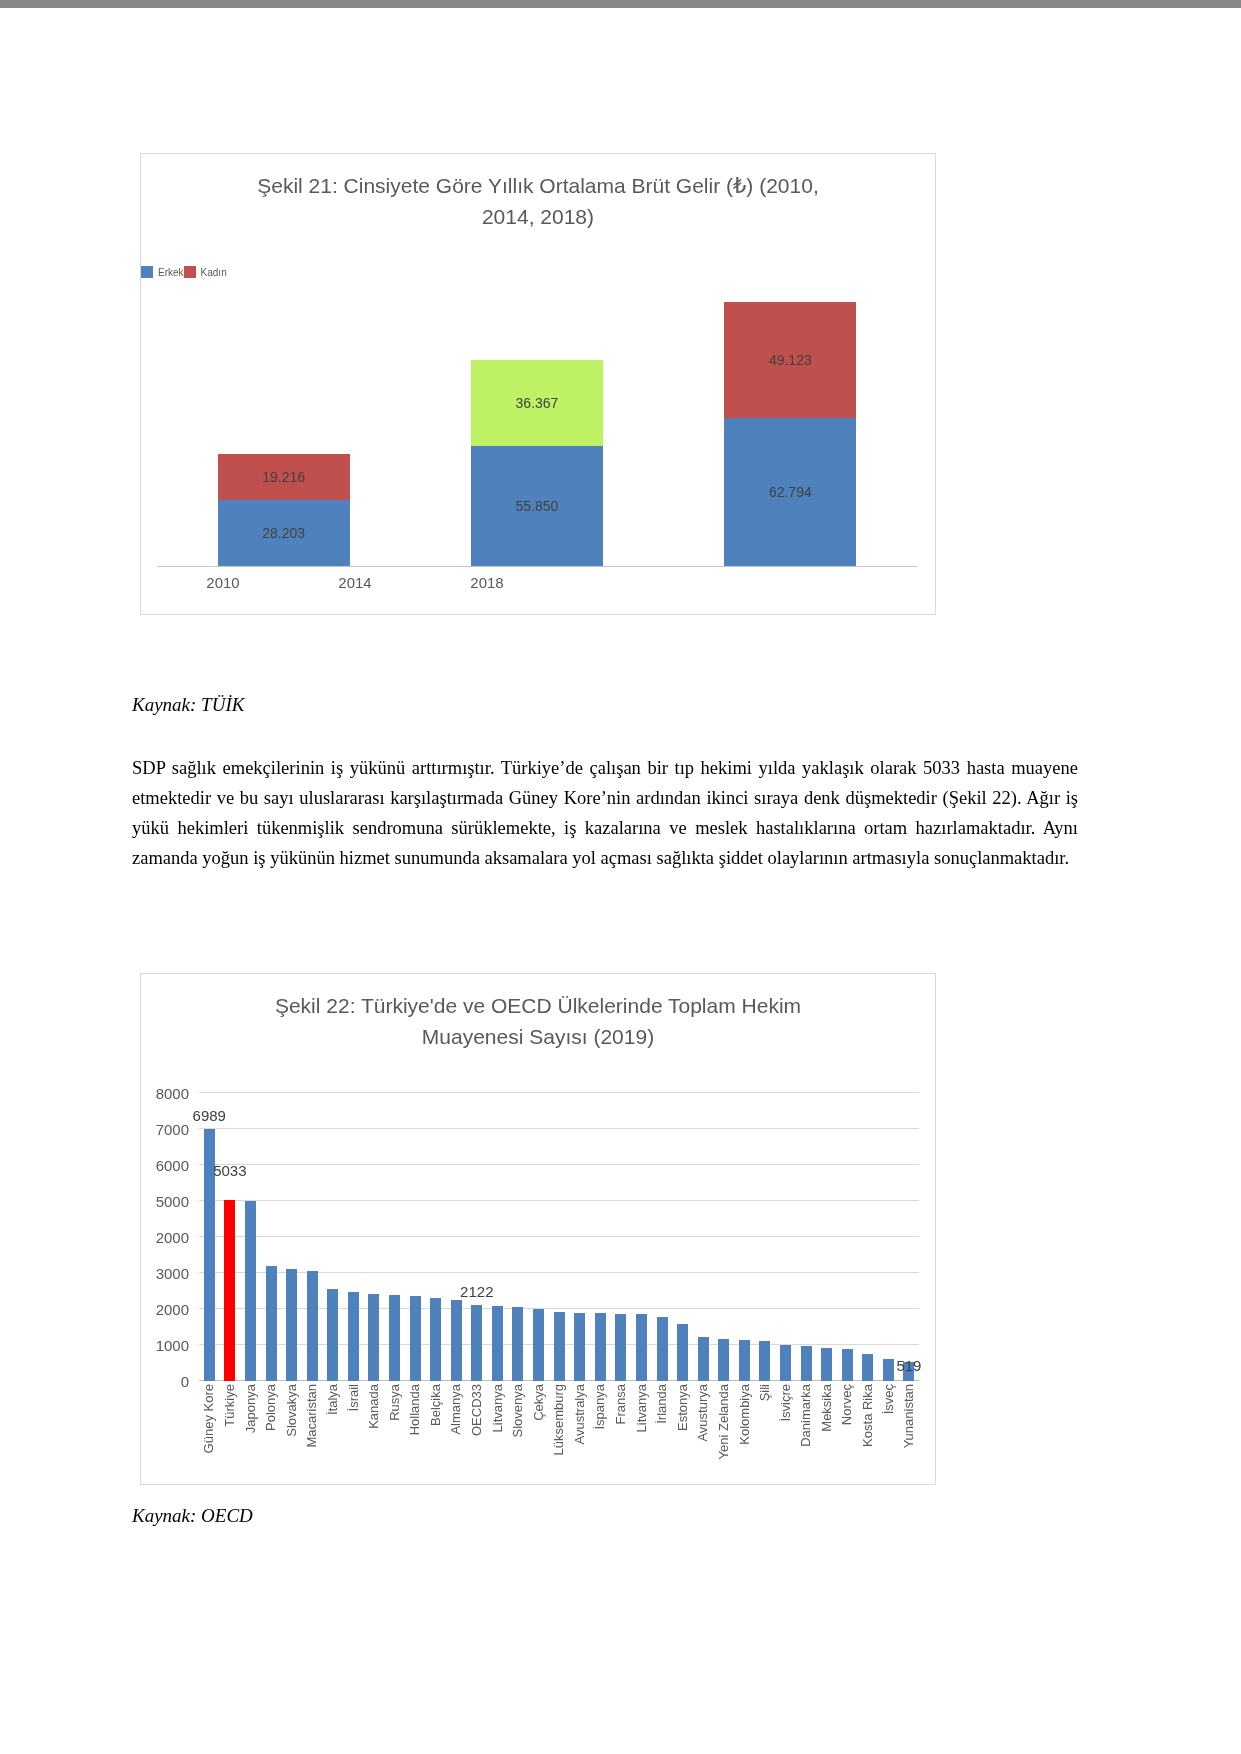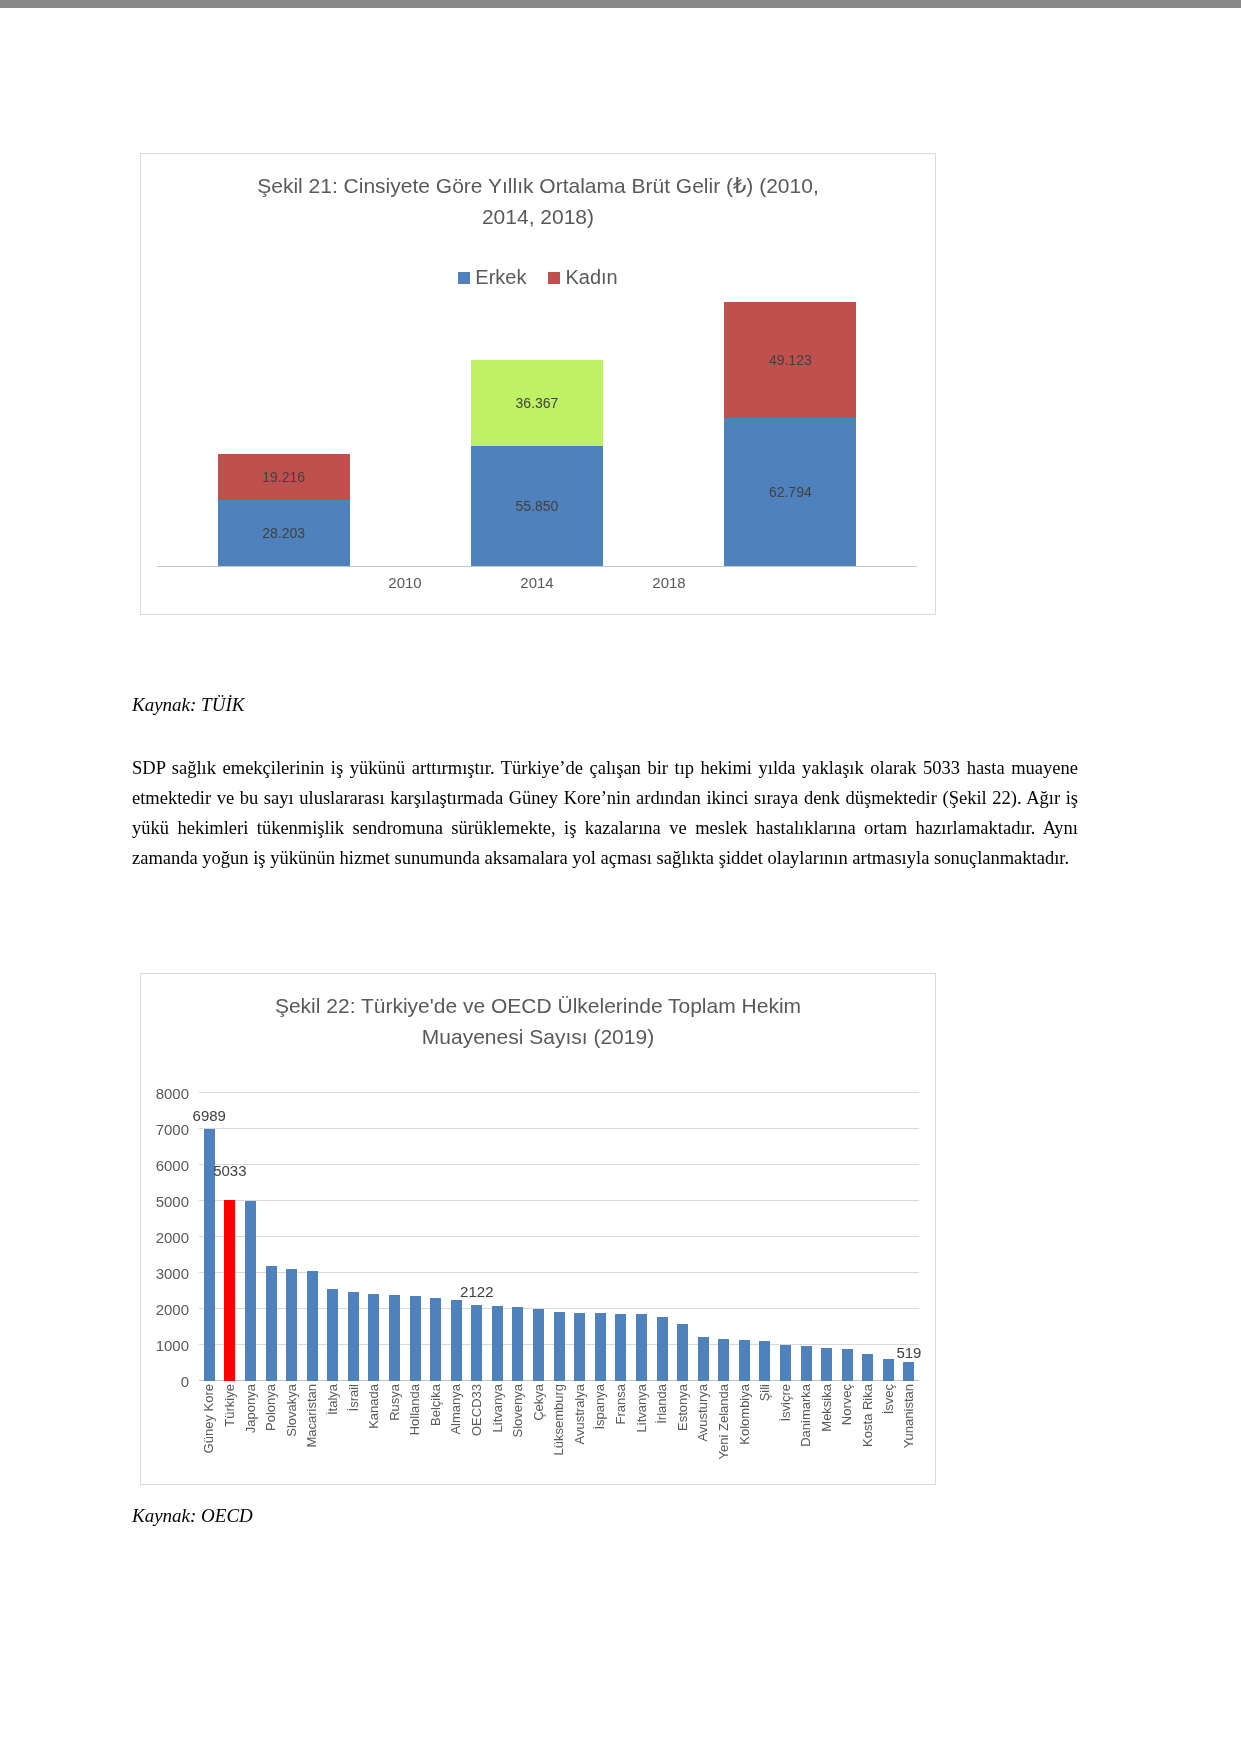--- a/index.html
+++ b/index.html
@@ -4,30 +4,30 @@
 <style>
   html,body{margin:0;padding:0;background:#888;}
   .sheet{position:relative;width:1241px;height:1754px;background:#ffffff;margin:8px auto;overflow:hidden;
          font-family:"Liberation Serif","DejaVu Serif",serif;color:#000;}
   .figure{position:absolute;background:#fff;border:1px solid #d9d9d9;}
   #fig21{left:140px;top:145px;width:794px;height:460px;}
   #fig22{left:140px;top:965px;width:794px;height:510px;}
   .c-title{position:absolute;top:16px;left:0;right:0;text-align:center;
            font-family:"Liberation Sans","DejaVu Sans",sans-serif;font-size:21px;color:#595959;line-height:31px;}
   
-  #c1-legend{position:absolute;top:112px;left:0;right:0;display:flex;justify-content:center;gap:22px;
-             font-family:"Liberation Sans","DejaVu Sans",sans-serif;font-size:20px;color:#595959;}
+  #c1-legend{position:absolute;top:112px;left:0;right:0;display:flex;justify-content:flex-start;
+             font-family:"Liberation Sans","DejaVu Sans",sans-serif;font-size:10px;color:#595959;}
   .legend-item{display:flex;align-items:center;gap:5px;}
   .legend-swatch{width:12px;height:12px;display:inline-block;}
   #c1-plot{position:absolute;left:16px;right:18px;top:148px;height:264px;border-bottom:1px solid #c6c6c6;
            display:flex;justify-content:space-around;align-items:flex-end;}
   .c1-col{width:132px;display:flex;flex-direction:column;justify-content:flex-end;}
   .c1-seg{position:relative;display:flex;align-items:center;justify-content:center;}
   .c1-vlabel{font-family:"Liberation Sans","DejaVu Sans",sans-serif;font-size:14px;color:#404040;}
-  #c1-xlabels{position:absolute;left:16px;right:18px;top:420px;display:flex;justify-content:center;
+  #c1-xlabels{position:absolute;left:16px;right:18px;top:420px;display:flex;justify-content:flex-start;
               font-family:"Liberation Sans","DejaVu Sans",sans-serif;font-size:15px;color:#595959;}
   .c1-xlab{width:132px;text-align:center;}
   
   #c2-yaxis{position:absolute;left:0;top:119px;width:58px;height:288px;}
   .c2-ytick{position:absolute;right:10px;font-family:"Liberation Sans","DejaVu Sans",sans-serif;
             font-size:15px;color:#595959;}
   #c2-grid{position:absolute;left:58px;right:16px;top:119px;height:288px;}
   .c2-gl{position:absolute;left:0;right:0;height:1px;background:#d9d9d9;}
   .c2-gl0{background:#bfbfbf;}
   #c2-bars{position:absolute;left:0;right:0;top:0;bottom:0;display:flex;align-items:flex-end;z-index:1;}
@@ -221,21 +221,21 @@
             <div class="c2-bar" style="height: 31.68px; background: rgb(79, 129, 189);"></div>
           </div>
           <div class="c2-cell">
             <div class="c2-bar" style="height: 26.64px; background: rgb(79, 129, 189);"></div>
           </div>
           <div class="c2-cell">
             <div class="c2-bar" style="height: 22.32px; background: rgb(79, 129, 189);"></div>
           </div>
           <div class="c2-cell">
             <div class="c2-bar" style="height: 18.684px; background: rgb(79, 129, 189);"></div>
-            <span class="c2-dlabel" style="bottom: 20px;">519</span>
+            <span class="c2-dlabel" style="bottom: 7px;">519</span>
           </div>
         </div>
     <div class="c2-gl c2-gl0" style="bottom: 0px;"></div>
         <div class="c2-gl" style="bottom: 36px;"></div>
         <div class="c2-gl" style="bottom: 72px;"></div>
         <div class="c2-gl" style="bottom: 108px;"></div>
         <div class="c2-gl" style="bottom: 144px;"></div>
         <div class="c2-gl" style="bottom: 180px;"></div>
         <div class="c2-gl" style="bottom: 216px;"></div>
         <div class="c2-gl" style="bottom: 252px;"></div>

